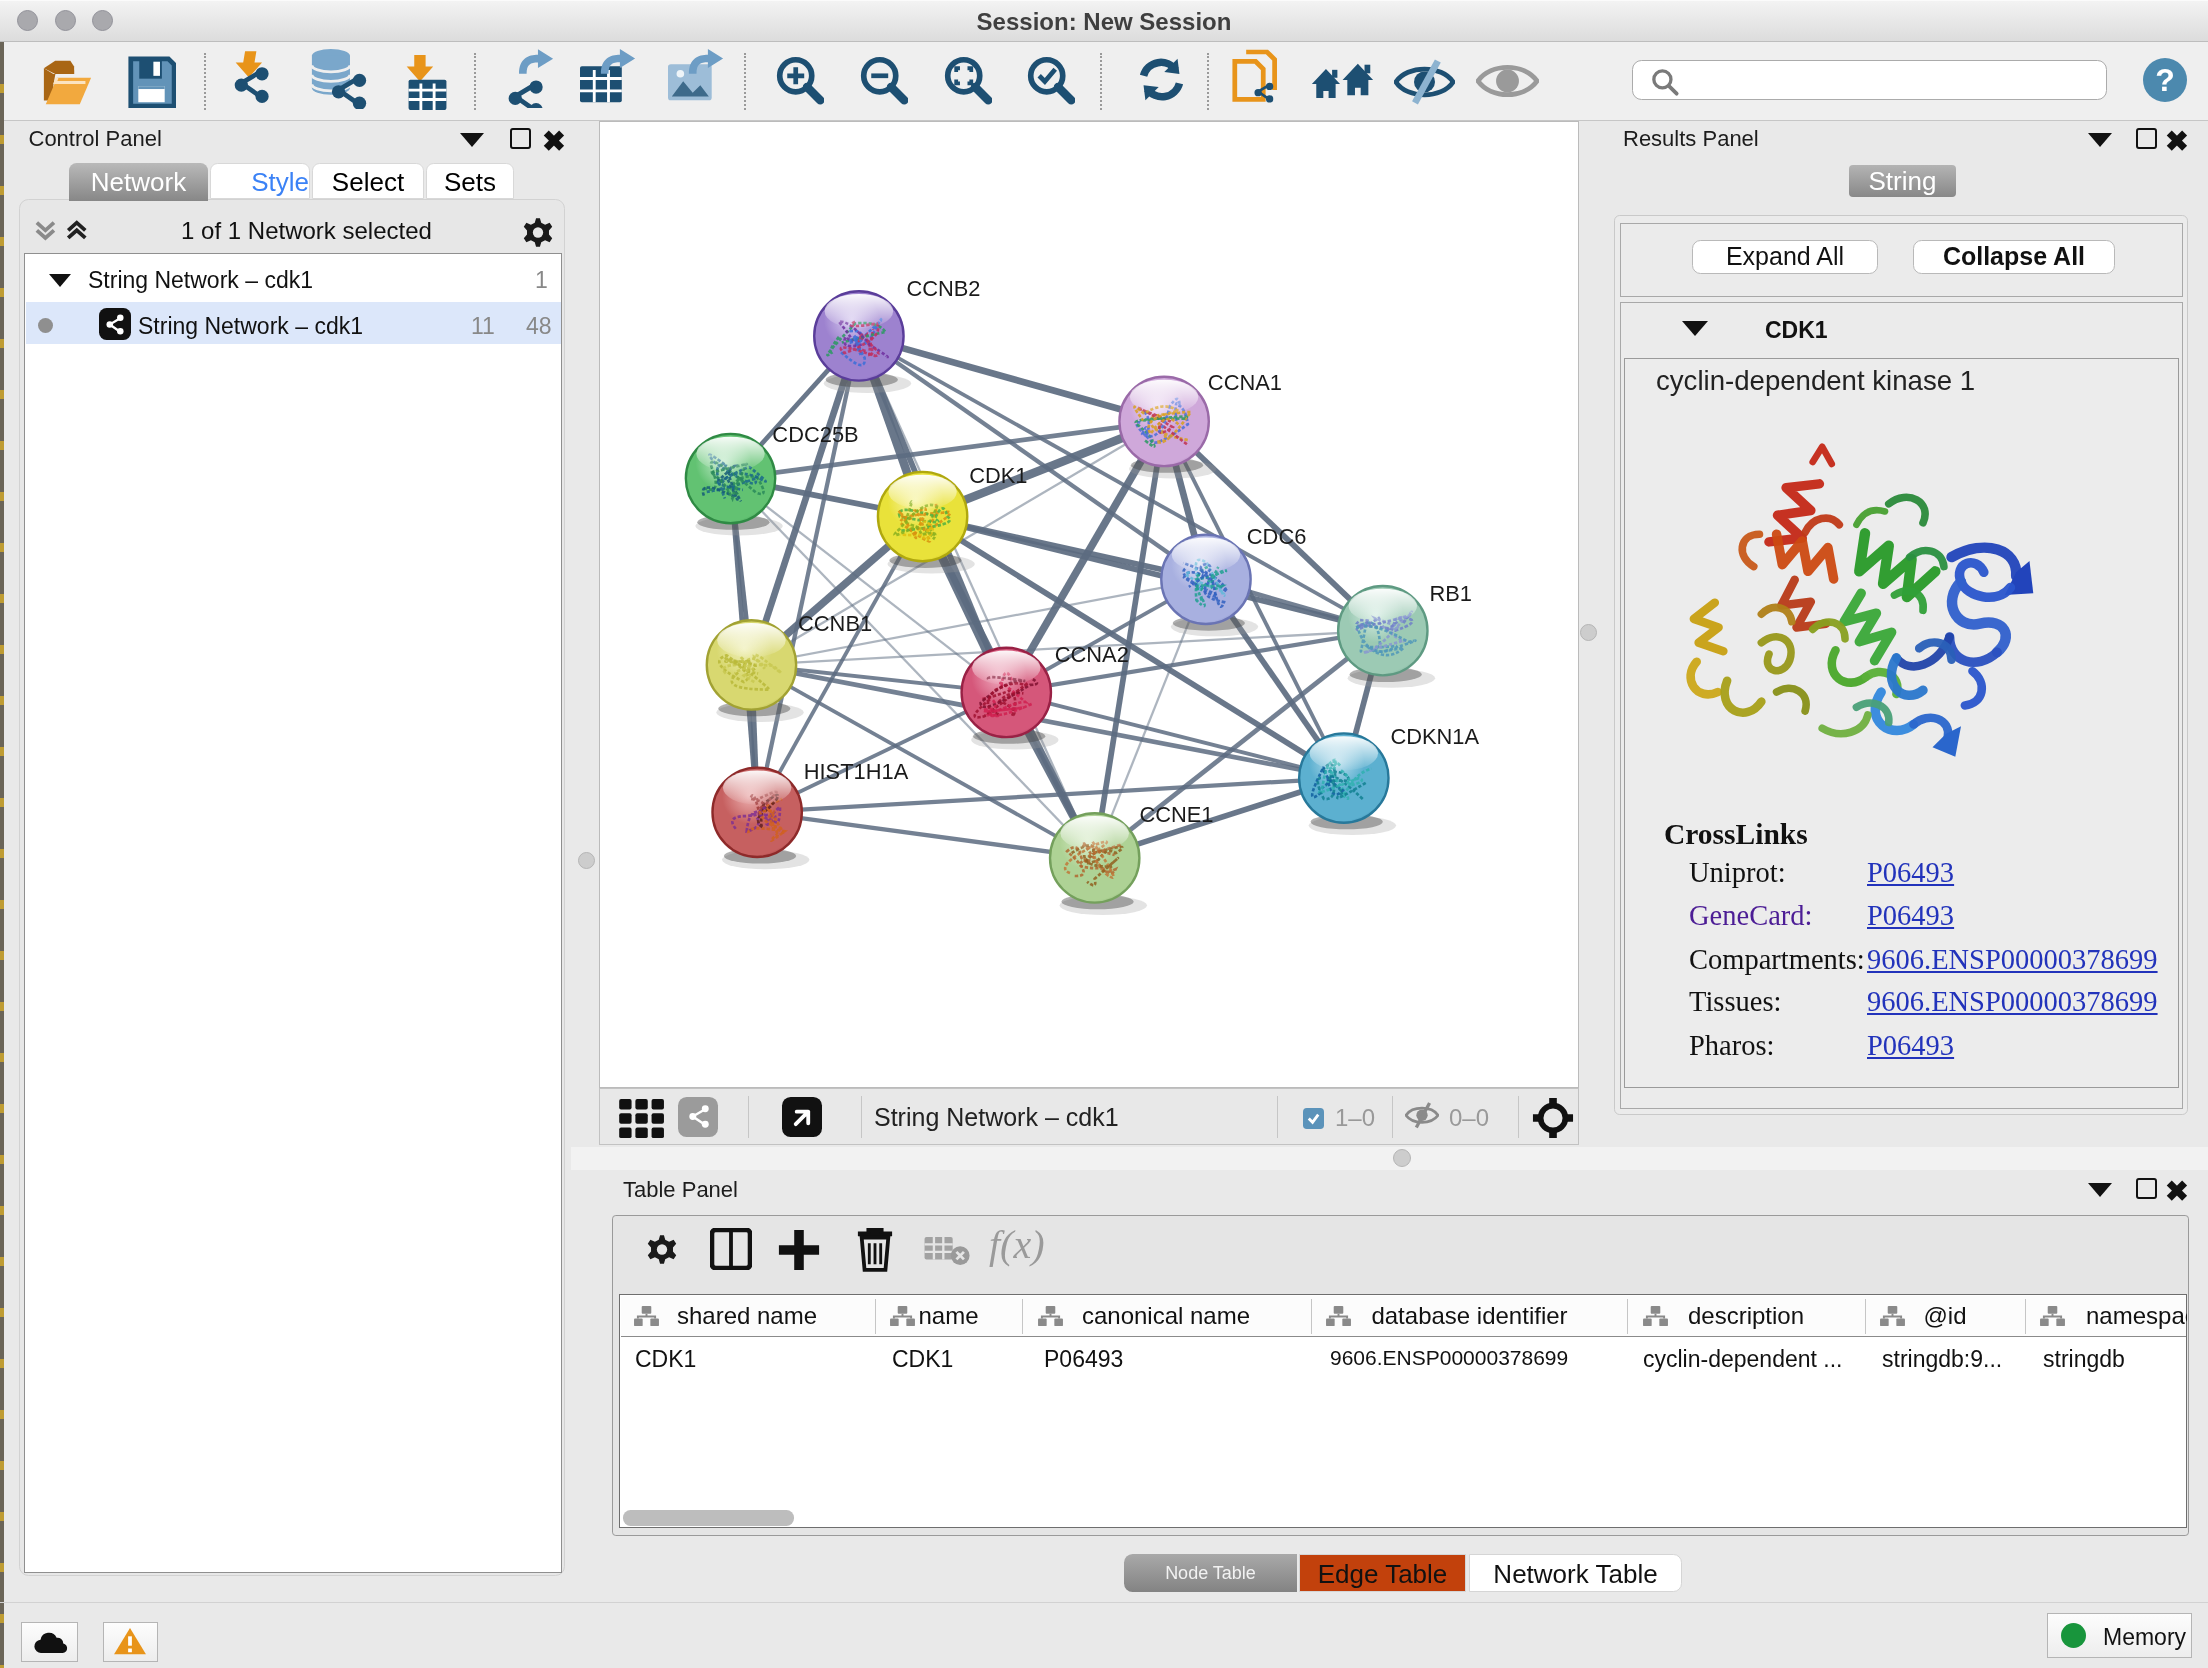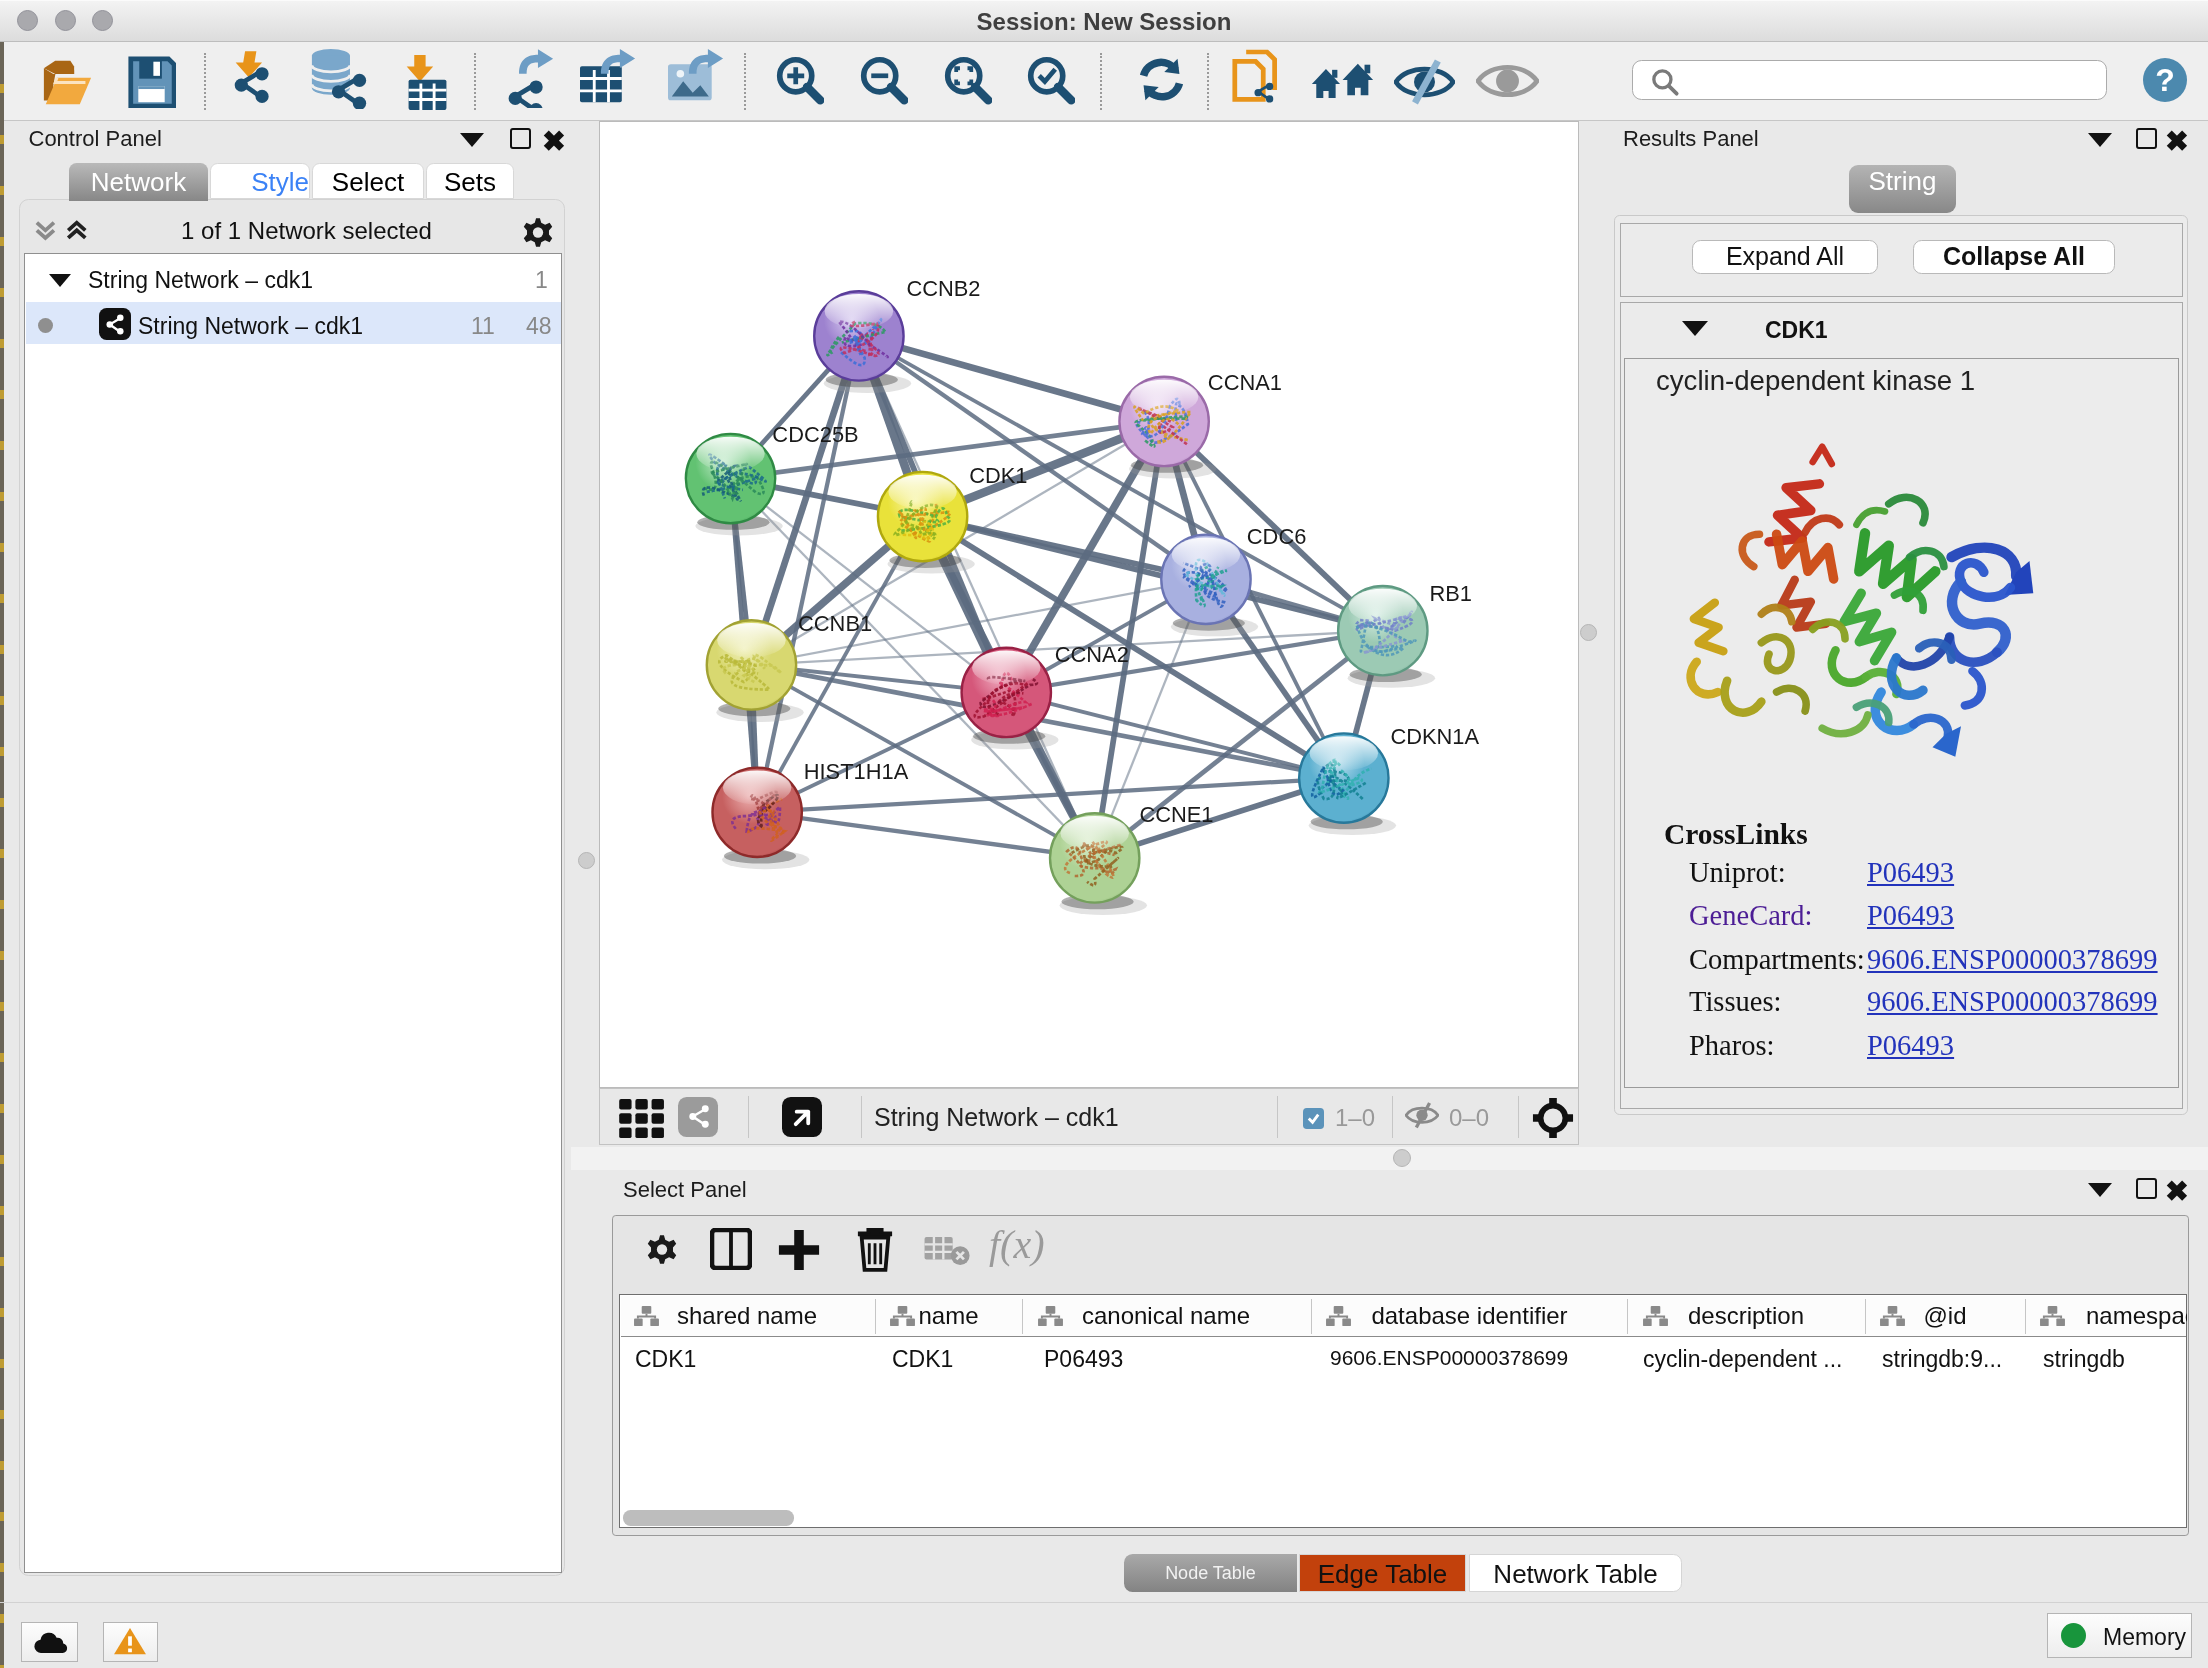--- a/index.html
+++ b/index.html
@@ -542,21 +542,21 @@
   </svg>
 <div class="abs" style="left:571px;top:1147px;width:1638px;height:23px;background:#f2f2f2"></div>
 <div class="abs" style="left:1393px;top:1149px;width:18px;height:18px;border-radius:50%;background:#cdcdcd;border:1px solid #b5b5b5;box-sizing:border-box"></div>
 <div class="abs" style="left:578px;top:852px;width:17px;height:17px;border-radius:50%;background:#cdcdcd;border:1px solid #b5b5b5;box-sizing:border-box"></div>
 <div class="abs" style="left:1580px;top:624px;width:17px;height:17px;border-radius:50%;background:#cdcdcd;border:1px solid #b5b5b5;box-sizing:border-box"></div>
 
 <div class="abs tt" style="left:1623px;top:126px;font-size:22px;color:#1c1c1c">Results Panel</div>
 <div class="abs" style="left:2088px;top:133px;width:0;height:0;border-left:12.4px solid transparent;border-right:12.4px solid transparent;border-top:14.3px solid #111"></div>
 <div class="abs" style="left:2136px;top:128px;width:21px;height:21px;border:2.9px solid #111;border-radius:2.9px;box-sizing:border-box"></div>
 <div class="abs tt" style="left:2165px;top:125px;font-size:28.5px;font-weight:bold;color:#111">✖</div>
-<div class="abs tt" style="left:1849px;top:165px;width:107px;height:48px;background:linear-gradient(#b4b4b4,#888);border-radius:9px;color:#fff;font-size:26px;text-align:center;line-height:32px">String</div>
+<div class="abs tt" style="left:1849px;top:165px;width:107px;height:32px;background:linear-gradient(#b4b4b4,#888);border-radius:4px;color:#fff;font-size:26px;text-align:center;line-height:32px">String</div>
 <div class="abs" style="left:1614px;top:215px;width:574px;height:900px;background:#ebebeb;border:1.9px solid #c9c9c9;border-radius:5.7px;box-sizing:border-box"></div>
 <div class="abs" style="left:1620px;top:223px;width:563px;height:74px;background:#ebebeb;border:1.9px solid #a8a8a8;box-sizing:border-box"></div>
 <div class="abs tt" style="left:1692px;top:240px;width:186px;height:34px;background:#fff;border:1.9px solid #b9b9b9;border-radius:8.6px;font-size:25px;font-weight:normal;color:#111;text-align:center;line-height:31px;box-sizing:border-box">Expand All</div>
 <div class="abs tt" style="left:1913px;top:240px;width:202px;height:34px;background:#fff;border:1.9px solid #b9b9b9;border-radius:8.6px;font-size:25px;font-weight:bold;color:#111;text-align:center;line-height:31px;box-sizing:border-box">Collapse All</div>
 <div class="abs" style="left:1620px;top:302px;width:563px;height:807px;background:#ebebeb;border:1.9px solid #a8a8a8;box-sizing:border-box"></div>
 <div class="abs" style="left:1682px;top:321px;width:0;height:0;border-left:13.3px solid transparent;border-right:13.3px solid transparent;border-top:15px solid #111"></div>
 <div class="abs tt" style="left:1765px;top:317px;font-size:23px;font-weight:bold;color:#111">CDK1</div>
 <div class="abs" style="left:1624px;top:358px;width:555px;height:730px;background:#ececec;border:1.9px solid #9a9a9a;box-sizing:border-box"></div>
 <div class="abs tt" style="left:1656px;top:365px;font-size:27.6px;color:#222">cyclin-dependent kinase 1</div>
 <div class="abs tt" style="left:1664px;top:818px;font-size:29.5px;font-weight:bold;font-family:'Liberation Serif',serif;color:#111">CrossLinks</div>
@@ -601,21 +601,21 @@
     <path d="M150 196 C164 182 184 188 184 206" fill="none" stroke="#88a020" stroke-width="8" stroke-linejoin="round" stroke-linecap="round" opacity="0.95"></path>
     <path d="M142 94 C150 78 168 74 178 86" fill="none" stroke="#c03a18" stroke-width="8" stroke-linejoin="round" stroke-linecap="round" opacity="0.95"></path>
     <path d="M252 120 C266 108 286 112 288 130" fill="none" stroke="#2a9040" stroke-width="8" stroke-linejoin="round" stroke-linecap="round" opacity="0.95"></path>
     <path d="M236 160 C252 150 268 158 266 176" fill="none" stroke="#30a038" stroke-width="8" stroke-linejoin="round" stroke-linecap="round" opacity="0.95"></path>
     <path d="M96 180 C108 168 126 172 128 188" fill="none" stroke="#b08018" stroke-width="8" stroke-linejoin="round" stroke-linecap="round" opacity="0.95"></path>
     <path d="M196 278 C212 268 232 276 230 294" fill="none" stroke="#4aa078" stroke-width="8" stroke-linejoin="round" stroke-linecap="round" opacity="0.95"></path>
     <path d="M262 216 C276 204 296 210 296 228" fill="none" stroke="#2a60b8" stroke-width="9" stroke-linejoin="round" stroke-linecap="round" opacity="0.95"></path>
     <path d="M318 240 C334 252 330 274 310 276" fill="none" stroke="#2a55cc" stroke-width="9" stroke-linejoin="round" stroke-linecap="round" opacity="0.95"></path>
   </svg>
 
-<div class="abs tt" style="left:623px;top:1177px;font-size:22px;color:#1c1c1c">Select Panel</div>
+<div class="abs tt" style="left:623px;top:1177px;font-size:22px;color:#1c1c1c">Table Panel</div>
 <div class="abs" style="left:2088px;top:1183px;width:0;height:0;border-left:12.4px solid transparent;border-right:12.4px solid transparent;border-top:14.3px solid #111"></div>
 <div class="abs" style="left:2136px;top:1178px;width:21px;height:21px;border:2.9px solid #111;border-radius:2.9px;box-sizing:border-box"></div>
 <div class="abs tt" style="left:2165px;top:1175px;font-size:28.5px;font-weight:bold;color:#111">✖</div>
 <div class="abs" style="left:612px;top:1215px;width:1577px;height:321px;background:#e5e5e5;border:1.9px solid #9a9a9a;border-radius:3.8px;box-sizing:border-box"></div>
 <svg class="abs" style="left:643px;top:1234px" width="38" height="31" viewBox="0 0 58 48">
     <path d="M26 2 L32 2 L34 9 L40 12 L47 9 L51 15 L46 21 L46 27 L51 33 L47 39 L40 36 L34 39 L32 46 L26 46 L24 39 L18 36 L11 39 L7 33 L12 27 L12 21 L7 15 L11 9 L18 12 L24 9 Z" fill="#1a1a1a"></path>
     <circle cx="29" cy="24" r="8" fill="#e5e5e5"></circle>
   </svg>
 <svg class="abs" style="left:710px;top:1228px" width="42" height="42" viewBox="0 0 44 44">
     <rect x="2" y="2" width="40" height="40" rx="4" fill="none" stroke="#111" stroke-width="5"></rect>

